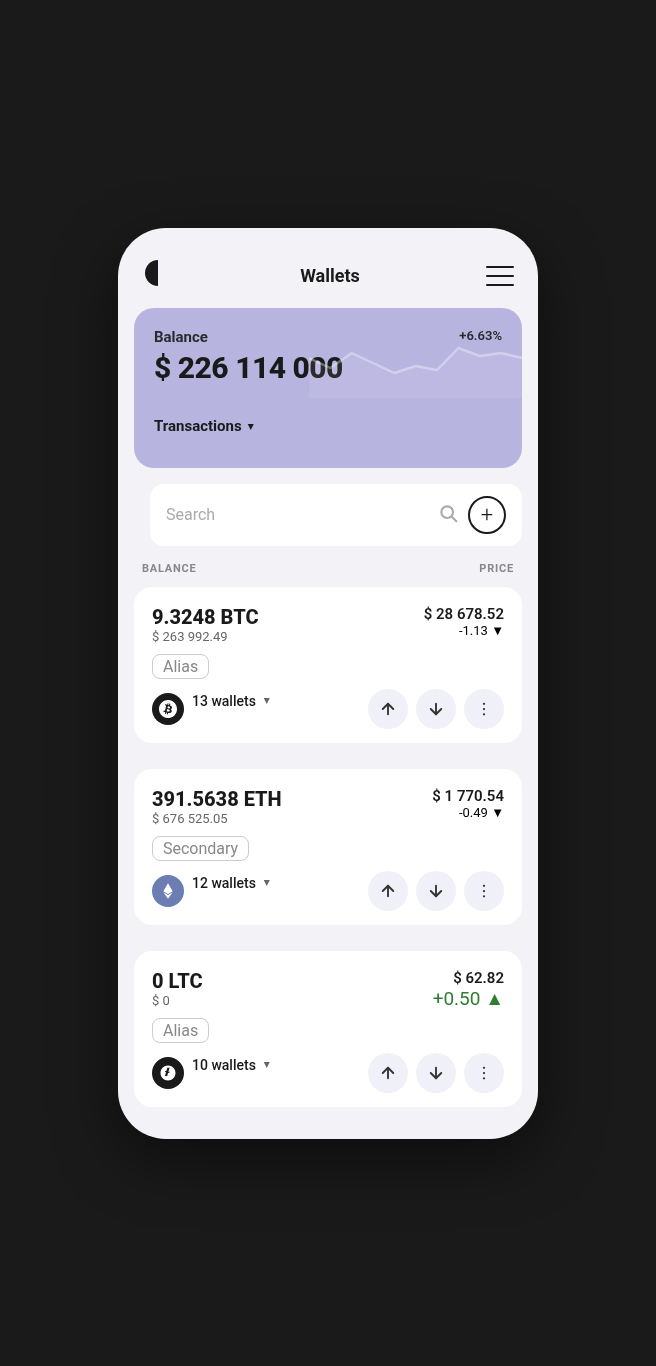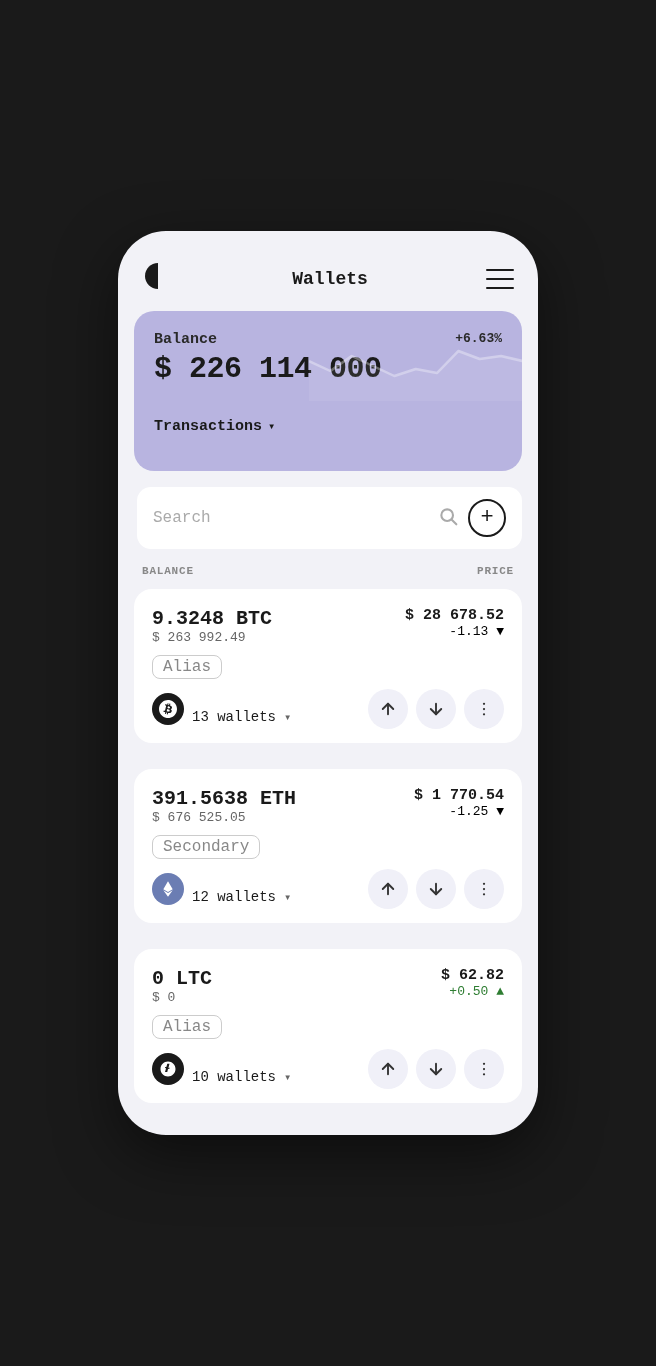--- a/index.html
+++ b/index.html
@@ -11,21 +11,20 @@
       min-height: 100vh;
       font-family: -apple-system, BlinkMacSystemFont, 'Segoe UI', Roboto, sans-serif;
     }
     .phone-container {
       width: 656px;
       min-height: 1366px;
       display: flex;
       justify-content: center;
       align-items: center;
       padding: 40px 20px;
-      font-family: Liberation Mono, monospace;
     }
     .phone {
       width: 420px;
       background: #f2f2f7;
       border-radius: 48px;
       overflow: hidden;
       padding: 24px 0 32px 0;
       box-shadow: 0 20px 60px rgba(0,0,0,0.5);
     }
     
@@ -115,21 +114,21 @@
       font-size: 15px;
       font-weight: 700;
       color: #1a1a1a;
     }
     .chevron-down {
       font-size: 12px;
       color: #1a1a1a;
     }
     
     .search-section {
-      padding: 0 16px 0 19px;
+      padding: 0 16px 0 32px;
       margin-bottom: 8px;
     }
     .search-bar {
       background: #fff;
       border-radius: 14px;
       padding: 12px 16px;
       display: flex;
       align-items: center;
       justify-content: space-between;
     }
@@ -213,41 +212,41 @@
       font-size: 13px;
       color: #666;
       margin-bottom: 8px;
     }
     .crypto-change-neg {
       font-size: 13px;
       color: #000000;
       text-align: right;
     }
     .crypto-change-pos {
-      font-size: 13px;
+      font-size: 19px;
       color: #2e7d32;
       text-align: right;
     }
     .alias-badge {
       display: inline-block;
       border: 1px solid #ccc;
       border-radius: 8px;
       padding: 2px 10px;
       font-size: 16px;
       color: #888;
       margin-bottom: 10px;
     }
     .crypto-bottom {
       display: flex;
       align-items: center;
       justify-content: space-between;
     }
     .crypto-coin-info {
       display: flex;
-      align-items: flex-end;
+      align-items: flex-start;
       gap: 8px;
       cursor: pointer;
     }
     .coin-logo {
       width: 32px;
       height: 32px;
       border-radius: 50%;
       background: #1a1a1a;
       display: flex;
       align-items: center;
@@ -408,21 +407,21 @@
 
       <div class="crypto-card">
         <div class="crypto-top">
           <div>
             <div class="crypto-amount">391.5638 ETH</div>
             <div class="crypto-usd-value">$ 676 525.05</div>
           </div>
           <div class="price-col">
             <div class="crypto-usd-price">$ 1 770.54</div>
             <div class="crypto-change-neg">
-              <span>-1.25</span>
+              <span>-0.49</span>
               <span> ▼</span>
             </div>
           </div>
         </div>
         <div class="alias-badge">Secondary</div>
         <div class="crypto-bottom">
           <div class="crypto-coin-info">
             <div class="coin-logo eth">
               <svg viewBox="0 0 24 24" fill="white" width="18" height="18">
                 <path d="M12 1.75l-6.25 10.5L12 16l6.25-3.75L12 1.75zM5.75 13.5L12 22.25l6.25-8.75L12 17.25 5.75 13.5z"></path>

